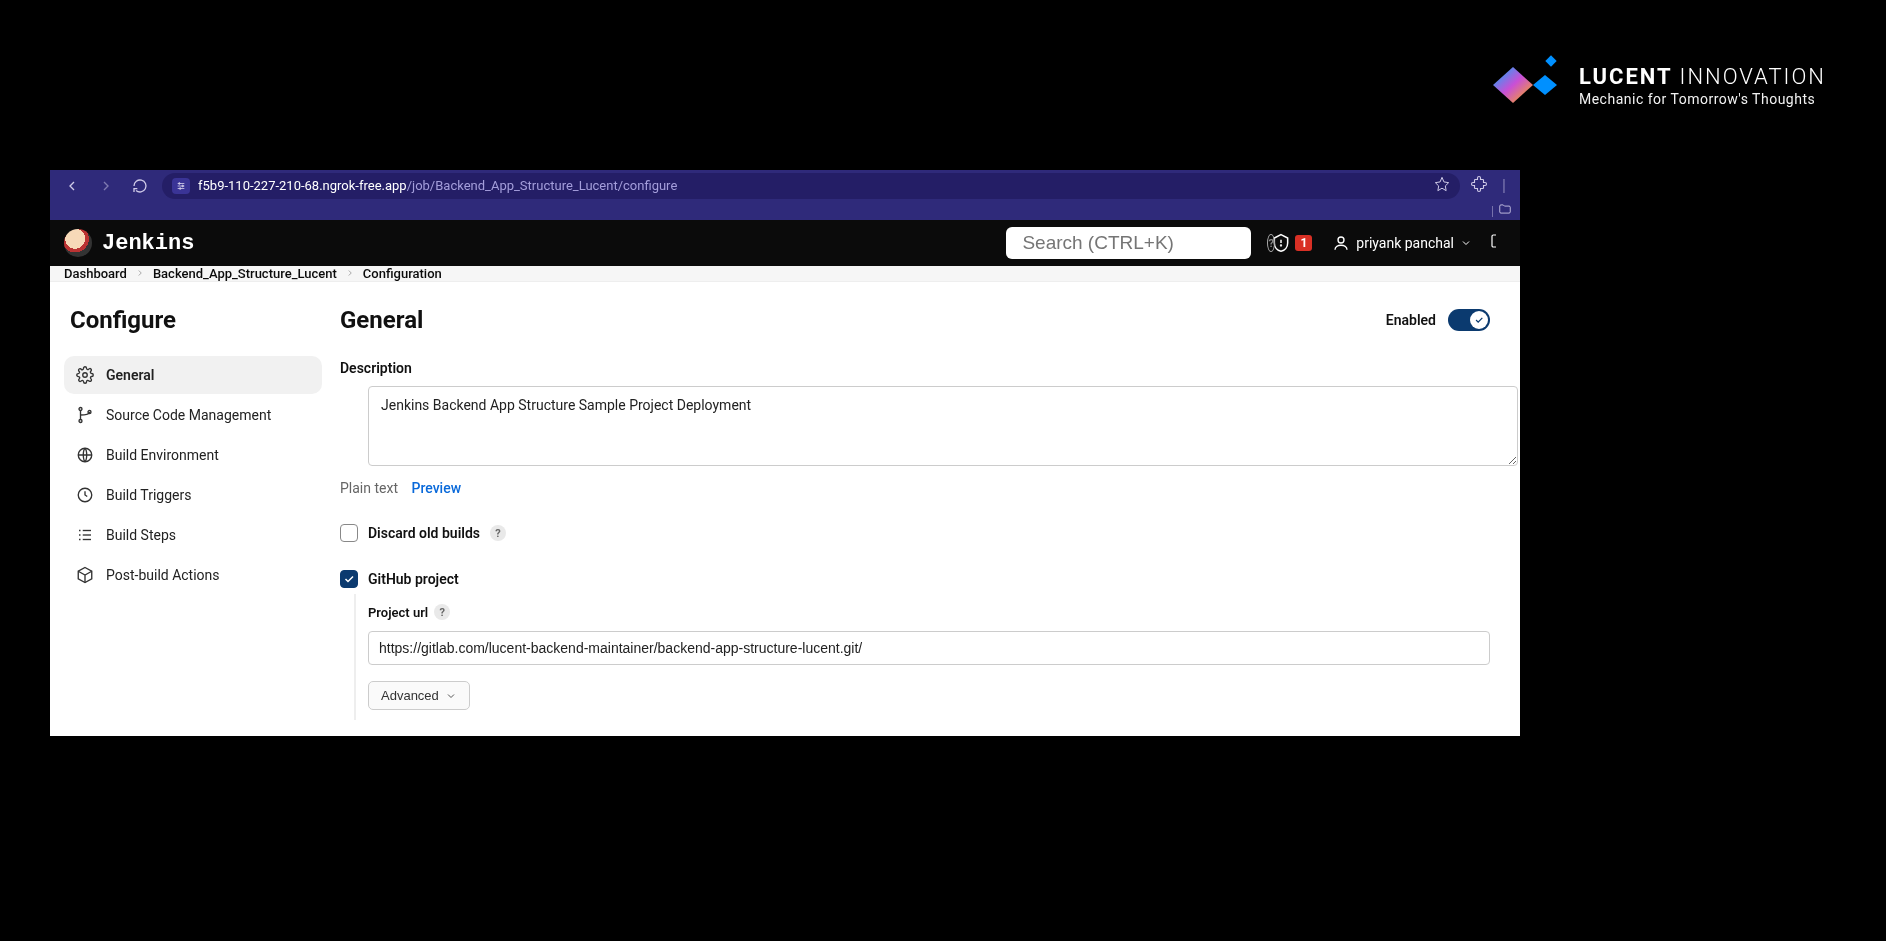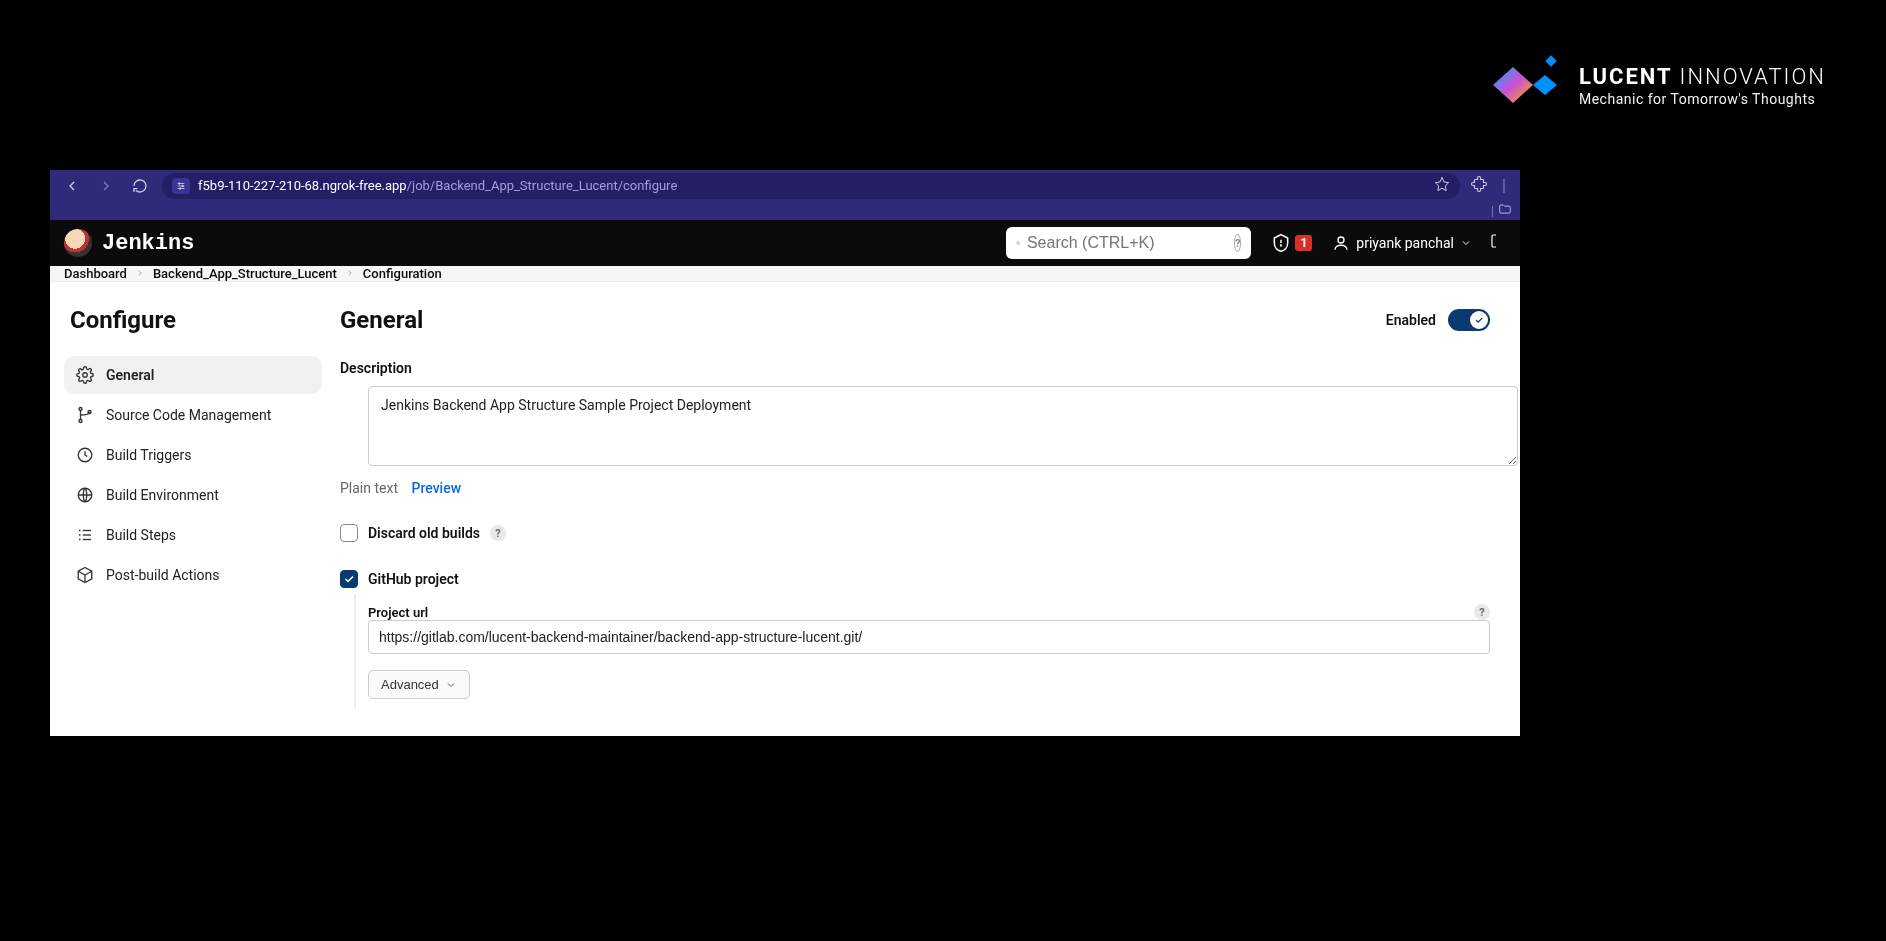--- a/index.html
+++ b/index.html
@@ -29,21 +29,21 @@
   .pipe { color:#cfcae8; opacity:0.5; padding:0 4px; }
 
   
   .jk-header { height: 46px; background: #0b0b0b; color: #fff; display: flex; align-items: center; padding: 0 14px; gap: 10px; }
   .jk-logo { display: flex; align-items: center; gap: 10px; }
   .jk-logo-img { width: 28px; height: 28px; border-radius: 50%; background: radial-gradient(circle at 40% 35%, #f7d9b8 0 40%, #b33 40% 55%, #333 55% 100%); position: relative; }
   .jk-title { font-family: Liberation Mono, monospace; font-weight: 700; font-size: 22px; }
   .jk-spacer { flex: 1; }
   .search-box { position: relative; display: flex; align-items: center; background: #fff; border-radius: 6px; height: 32px; width: 245px; padding: 0 10px; }
   .search-box svg.search { width: 16px; height: 16px; stroke: #555; fill: none; stroke-width: 2; margin-right: 6px; }
-  .search-box input { border: none; outline: none; flex: 1; font-size: 16px; color: #333; background: transparent; }
+  .search-box input { border: none; outline: none; flex: 1; font-size: 19px; color: #333; background: transparent; }
   .search-box .help-badge { width: 18px; height: 18px; border: 1px solid #aaa; border-radius: 50%; display: flex; align-items: center; justify-content: center; color: #888; font-size: 11px; font-weight:700; }
   .alert-group { display: flex; align-items: center; gap: 4px; margin: 0 10px; }
   .alert-group svg { width: 20px; height: 20px; stroke: #fff; fill: none; stroke-width: 1.8; }
   .alert-badge { background: #d93025; color: #fff; font-size: 12px; font-weight: 700; padding: 1px 5px; border-radius: 3px; }
   .user { display: flex; align-items: center; gap: 6px; color: #fff; font-size: 14px; cursor: pointer; }
   .user svg.avatar { width: 18px; height: 18px; stroke: #fff; fill: none; stroke-width: 1.8; }
   .user svg.caret { width: 12px; height: 12px; stroke: #fff; fill: none; stroke-width: 2; }
   .logout-ic { margin-left: 8px; }
   .logout-ic svg { width:16px; height:16px; stroke:#fff; fill:none; stroke-width:1.8;}
 
@@ -75,21 +75,21 @@
   .desc-tools .prev { color: #0969da; font-weight: 500; cursor: pointer; }
 
   .check-row { display: flex; align-items: center; gap: 10px; margin-top: 28px; }
   .chk { width: 18px; height: 18px; border: 1.5px solid #888; border-radius: 4px; display: inline-flex; align-items: center; justify-content: center; cursor: pointer; flex-shrink: 0; }
   .chk.checked { background: #0b3a6f; border-color: #0b3a6f; }
   .chk.checked svg { width: 12px; height: 12px; stroke: #fff; fill: none; stroke-width: 3; }
   .chk-label { font-size: 14px; font-weight: 600; color: #111; }
   .help-q { width: 16px; height: 16px; background: #e9e9e9; border-radius: 50%; display: inline-flex; align-items: center; justify-content: center; color: #666; font-size: 11px; font-weight: 700; cursor: pointer; }
 
   .indent-block { margin-left: 14px; border-left: 2px solid #eee; padding: 10px 0 10px 12px; margin-top: 6px; }
-  .sub-label { font-size: 13px; font-weight: 600; color: #111; display: flex; align-items: center; gap: 6px; margin-bottom: 0; justify-content: space-between; }
+  .sub-label { font-size: 13px; font-weight: 600; color: #111; display: flex; align-items: center; gap: 6px; margin-bottom: 11px; }
   input.txt { width: 100%; height: 34px; border: 1px solid #ccc; border-radius: 4px; padding: 15px 10px; font-size: 14px; color: #222; }
 
   .adv-btn { margin-top: 16px; display: inline-flex; align-items: center; gap: 6px; border: 1px solid #ccc; background: #fafafa; padding: 6px 12px; border-radius: 5px; font-size: 13px; font-weight: 500; color: #333; cursor: pointer; }
   .adv-btn svg { width: 12px; height: 12px; stroke: #555; fill: none; stroke-width: 2; }
 </style>
 </head>
 <body>
 
 <div class="brand-wrap">
   <div class="brand-mark">
@@ -227,30 +227,30 @@
             <circle cx="6" cy="4" r="2"></circle>
             <circle cx="6" cy="20" r="2"></circle>
             <circle cx="18" cy="8" r="2"></circle>
             <path d="M6 6v12M6 12c6 0 12-1 12-4"></path>
           </svg>
         <span>Source Code Management</span>
       </div>
       <div class="side-item">
         <svg viewBox="0 0 24 24">
             <circle cx="12" cy="12" r="9"></circle>
+            <path d="M3 12h18M12 3c3 3 3 15 0 18M12 3c-3 3-3 15 0 18"></path>
+          </svg>
+        <span>Build Environment</span>
+      </div>
+      <div class="side-item">
+        <svg viewBox="0 0 24 24">
+            <circle cx="12" cy="12" r="9"></circle>
             <path d="M12 7v5l3 2"></path>
           </svg>
         <span>Build Triggers</span>
-      </div>
-      <div class="side-item">
-        <svg viewBox="0 0 24 24">
-            <circle cx="12" cy="12" r="9"></circle>
-            <path d="M3 12h18M12 3c3 3 3 15 0 18M12 3c-3 3-3 15 0 18"></path>
-          </svg>
-        <span>Build Environment</span>
       </div>
       <div class="side-item">
         <svg viewBox="0 0 24 24">
             <line x1="4" y1="6" x2="6" y2="6"></line>
             <line x1="9" y1="6" x2="20" y2="6"></line>
             <line x1="4" y1="12" x2="6" y2="12"></line>
             <line x1="9" y1="12" x2="20" y2="12"></line>
             <line x1="4" y1="18" x2="6" y2="18"></line>
             <line x1="9" y1="18" x2="20" y2="18"></line>
           </svg>

